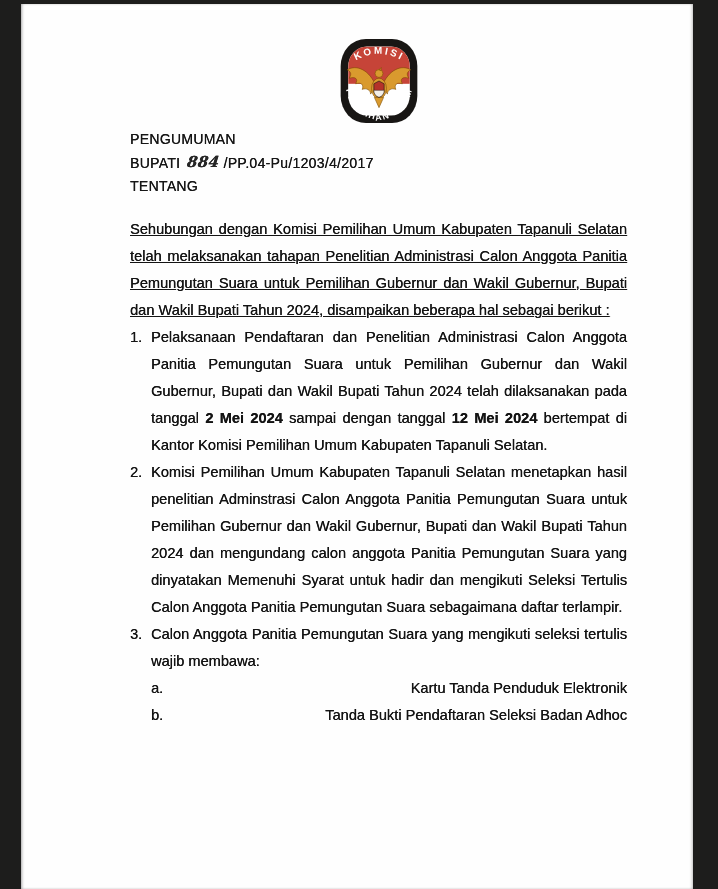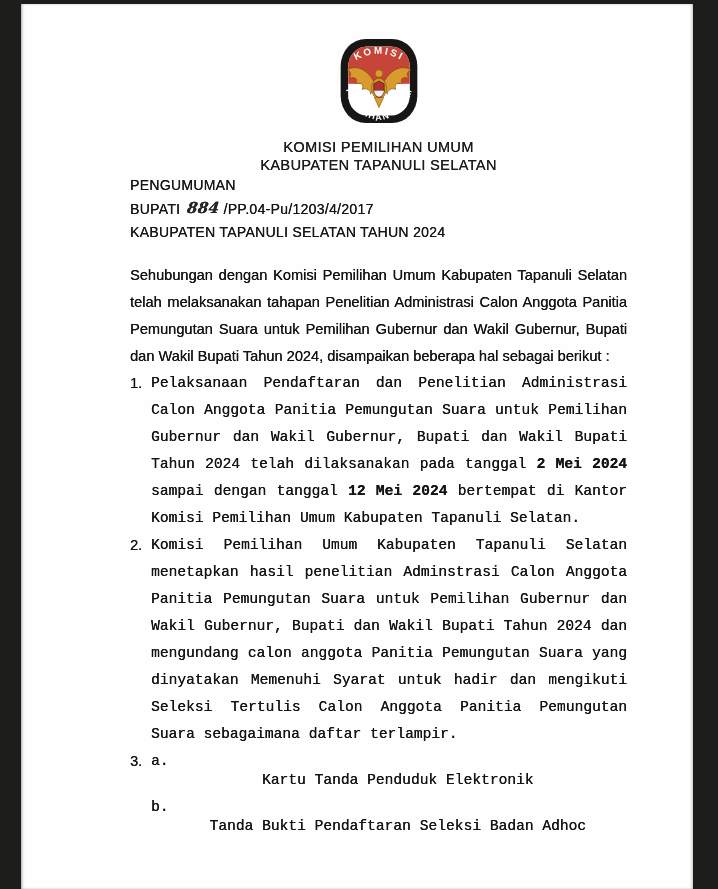--- a/index.html
+++ b/index.html
@@ -49,27 +49,27 @@
     margin:0 4px 0 7px;
     color:#262626;
   }
   .bodytext {
     margin-top:17px;
     font-size:14.6px;
     line-height:27px;
     color:#141414;
     text-shadow:.2px 0 0 currentColor;
   }
-  .intro { text-align:justify; }
+  .intro { text-align:justify;text-decoration:underline; }
   .li { display:flex; }
   .li .num { flex:0 0 21px; }
-  .li .txt { flex:1; text-align:justify;font-family:Liberation Mono, monospace; }
+  .li .txt { flex:1; text-align:justify; }
   .sub { display:flex; text-align:left; }
   .sub .slabel { flex:0 0 17px; }
-  .sub .stext { flex:1; text-align:center;margin-top:19px; }
+  .sub .stext { flex:1; text-align:right; }
   b { font-weight:bold; }
 </style>
 </head>
 <body>
 
 <div class="paper">
   <div class="content">
 
     <div class="logo-wrap">
       <svg width="94" height="86" viewBox="0 0 100 92">
@@ -93,51 +93,48 @@
         <text font-size="10.5" font-weight="bold" fill="#ffffff" letter-spacing="2.5" font-family="Liberation Sans, sans-serif">
           <textPath href="#arcTop" startOffset="50%" text-anchor="middle">KOMISI</textPath>
         </text>
         <path id="arcRing" d="M14.5 30 C10 62 22 84 50 88 C78 84 90 62 85.5 30" fill="none"></path>
         <text font-size="9.5" font-weight="bold" fill="#ffffff" letter-spacing="1.4" font-family="Liberation Sans, sans-serif">
           <textPath href="#arcRing" startOffset="50%" text-anchor="middle">PEMILIHAN UMUM</textPath>
         </text>
       </svg>
     </div>
 
-    <div class="letterhead">
-      <div>KOMISI PEMILIHAN UMUM</div>
-      <div>KABUPATEN TAPANULI SELATAN</div>
-    </div>
 
     <div class="titleblock">
       <div>PENGUMUMAN</div>
       <div>
         <span>BUPATI</span><span class="hand">884</span><span>/PP.04-Pu/1203/4/2017</span>
       </div>
-      <div>KABUPATEN TAPANULI SELATAN TAHUN 2024</div>
+      <div>TENTANG</div>
     </div>
 
     <div class="bodytext">
       <p class="intro">Sehubungan dengan Komisi Pemilihan Umum Kabupaten Tapanuli Selatan telah melaksanakan tahapan Penelitian Administrasi Calon Anggota Panitia Pemungutan Suara untuk Pemilihan Gubernur dan Wakil Gubernur, Bupati dan Wakil Bupati Tahun 2024, disampaikan beberapa hal sebagai berikut :</p>
 
       <div class="li">
         <span class="num">1.</span>
         <div class="txt">
           <span>Pelaksanaan Pendaftaran dan Penelitian Administrasi Calon Anggota Panitia Pemungutan Suara untuk Pemilihan Gubernur dan Wakil Gubernur, Bupati dan Wakil Bupati Tahun 2024 telah dilaksanakan pada tanggal </span><b>2 Mei 2024</b><span> sampai dengan tanggal </span><b>12 Mei 2024</b><span> bertempat di Kantor Komisi Pemilihan Umum Kabupaten Tapanuli Selatan.</span>
         </div>
       </div>
 
       <div class="li">
         <span class="num">2.</span>
         <div class="txt">Komisi Pemilihan Umum Kabupaten Tapanuli Selatan menetapkan hasil penelitian Adminstrasi Calon Anggota Panitia Pemungutan Suara untuk Pemilihan Gubernur dan Wakil Gubernur, Bupati dan Wakil Bupati Tahun 2024 dan mengundang calon anggota Panitia Pemungutan Suara yang dinyatakan Memenuhi Syarat untuk hadir dan mengikuti Seleksi Tertulis Calon Anggota Panitia Pemungutan Suara sebagaimana daftar terlampir.</div>
       </div>
 
       <div class="li">
         <span class="num">3.</span>
         <div class="txt">
+          <div style="text-align:justify;">Calon Anggota Panitia Pemungutan Suara yang mengikuti seleksi tertulis wajib membawa:</div>
           <div class="sub">
             <span class="slabel">a.</span>
             <div class="stext">Kartu Tanda Penduduk Elektronik</div>
           </div>
           <div class="sub">
             <span class="slabel">b.</span>
             <div class="stext">Tanda Bukti Pendaftaran Seleksi Badan Adhoc</div>
           </div>
 
         </div>

